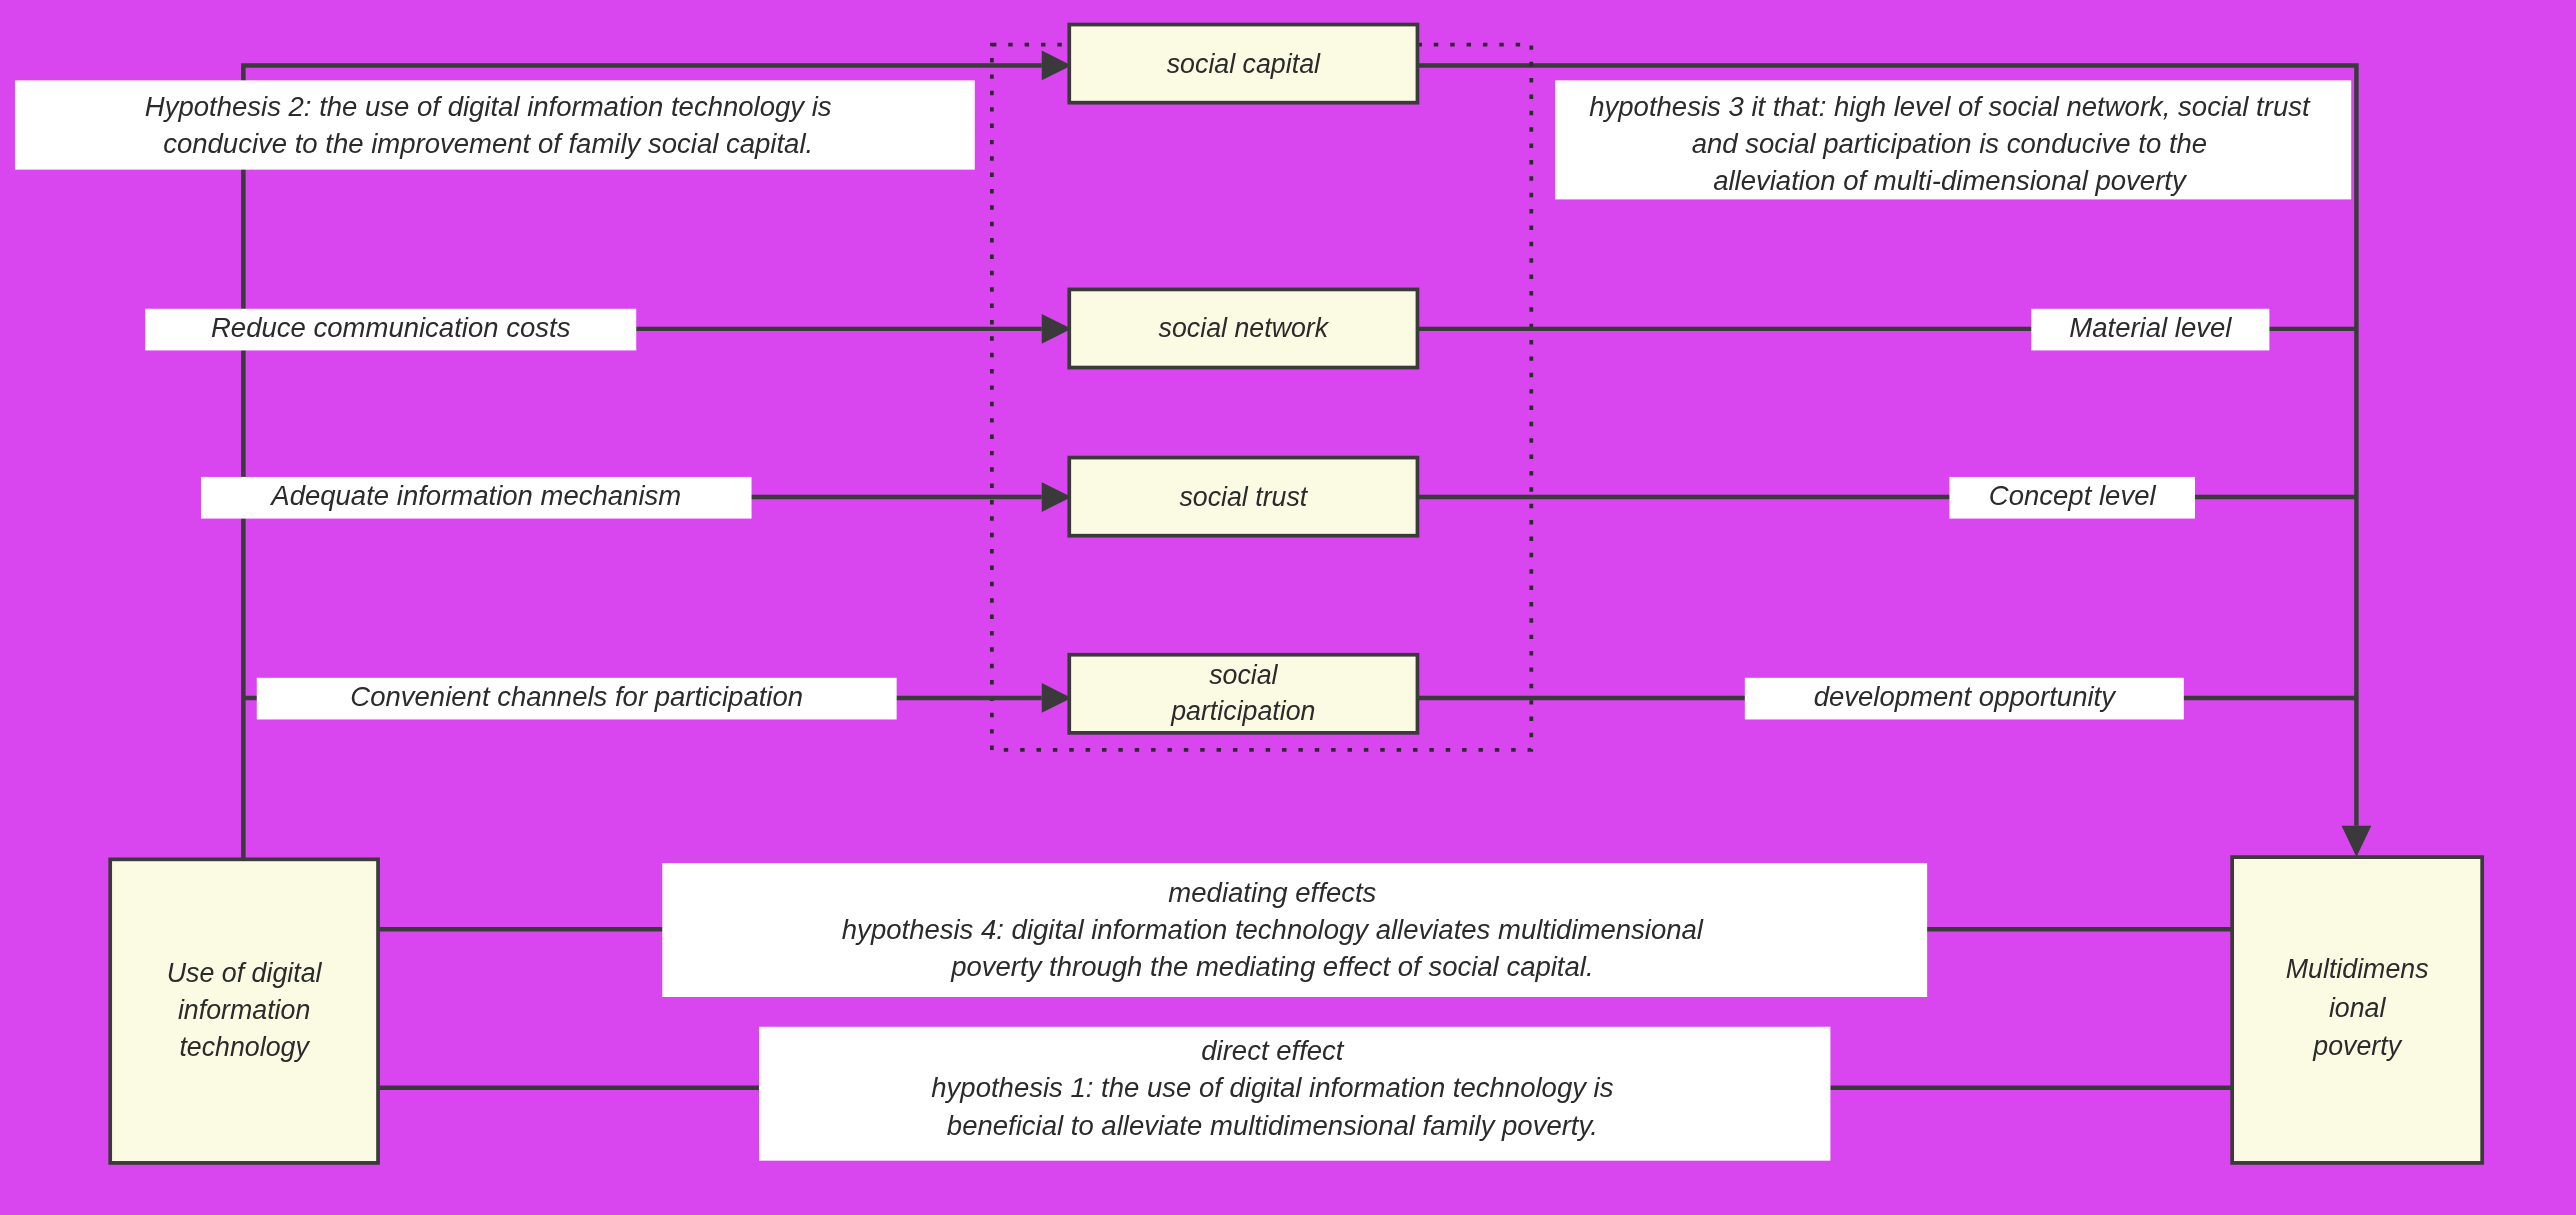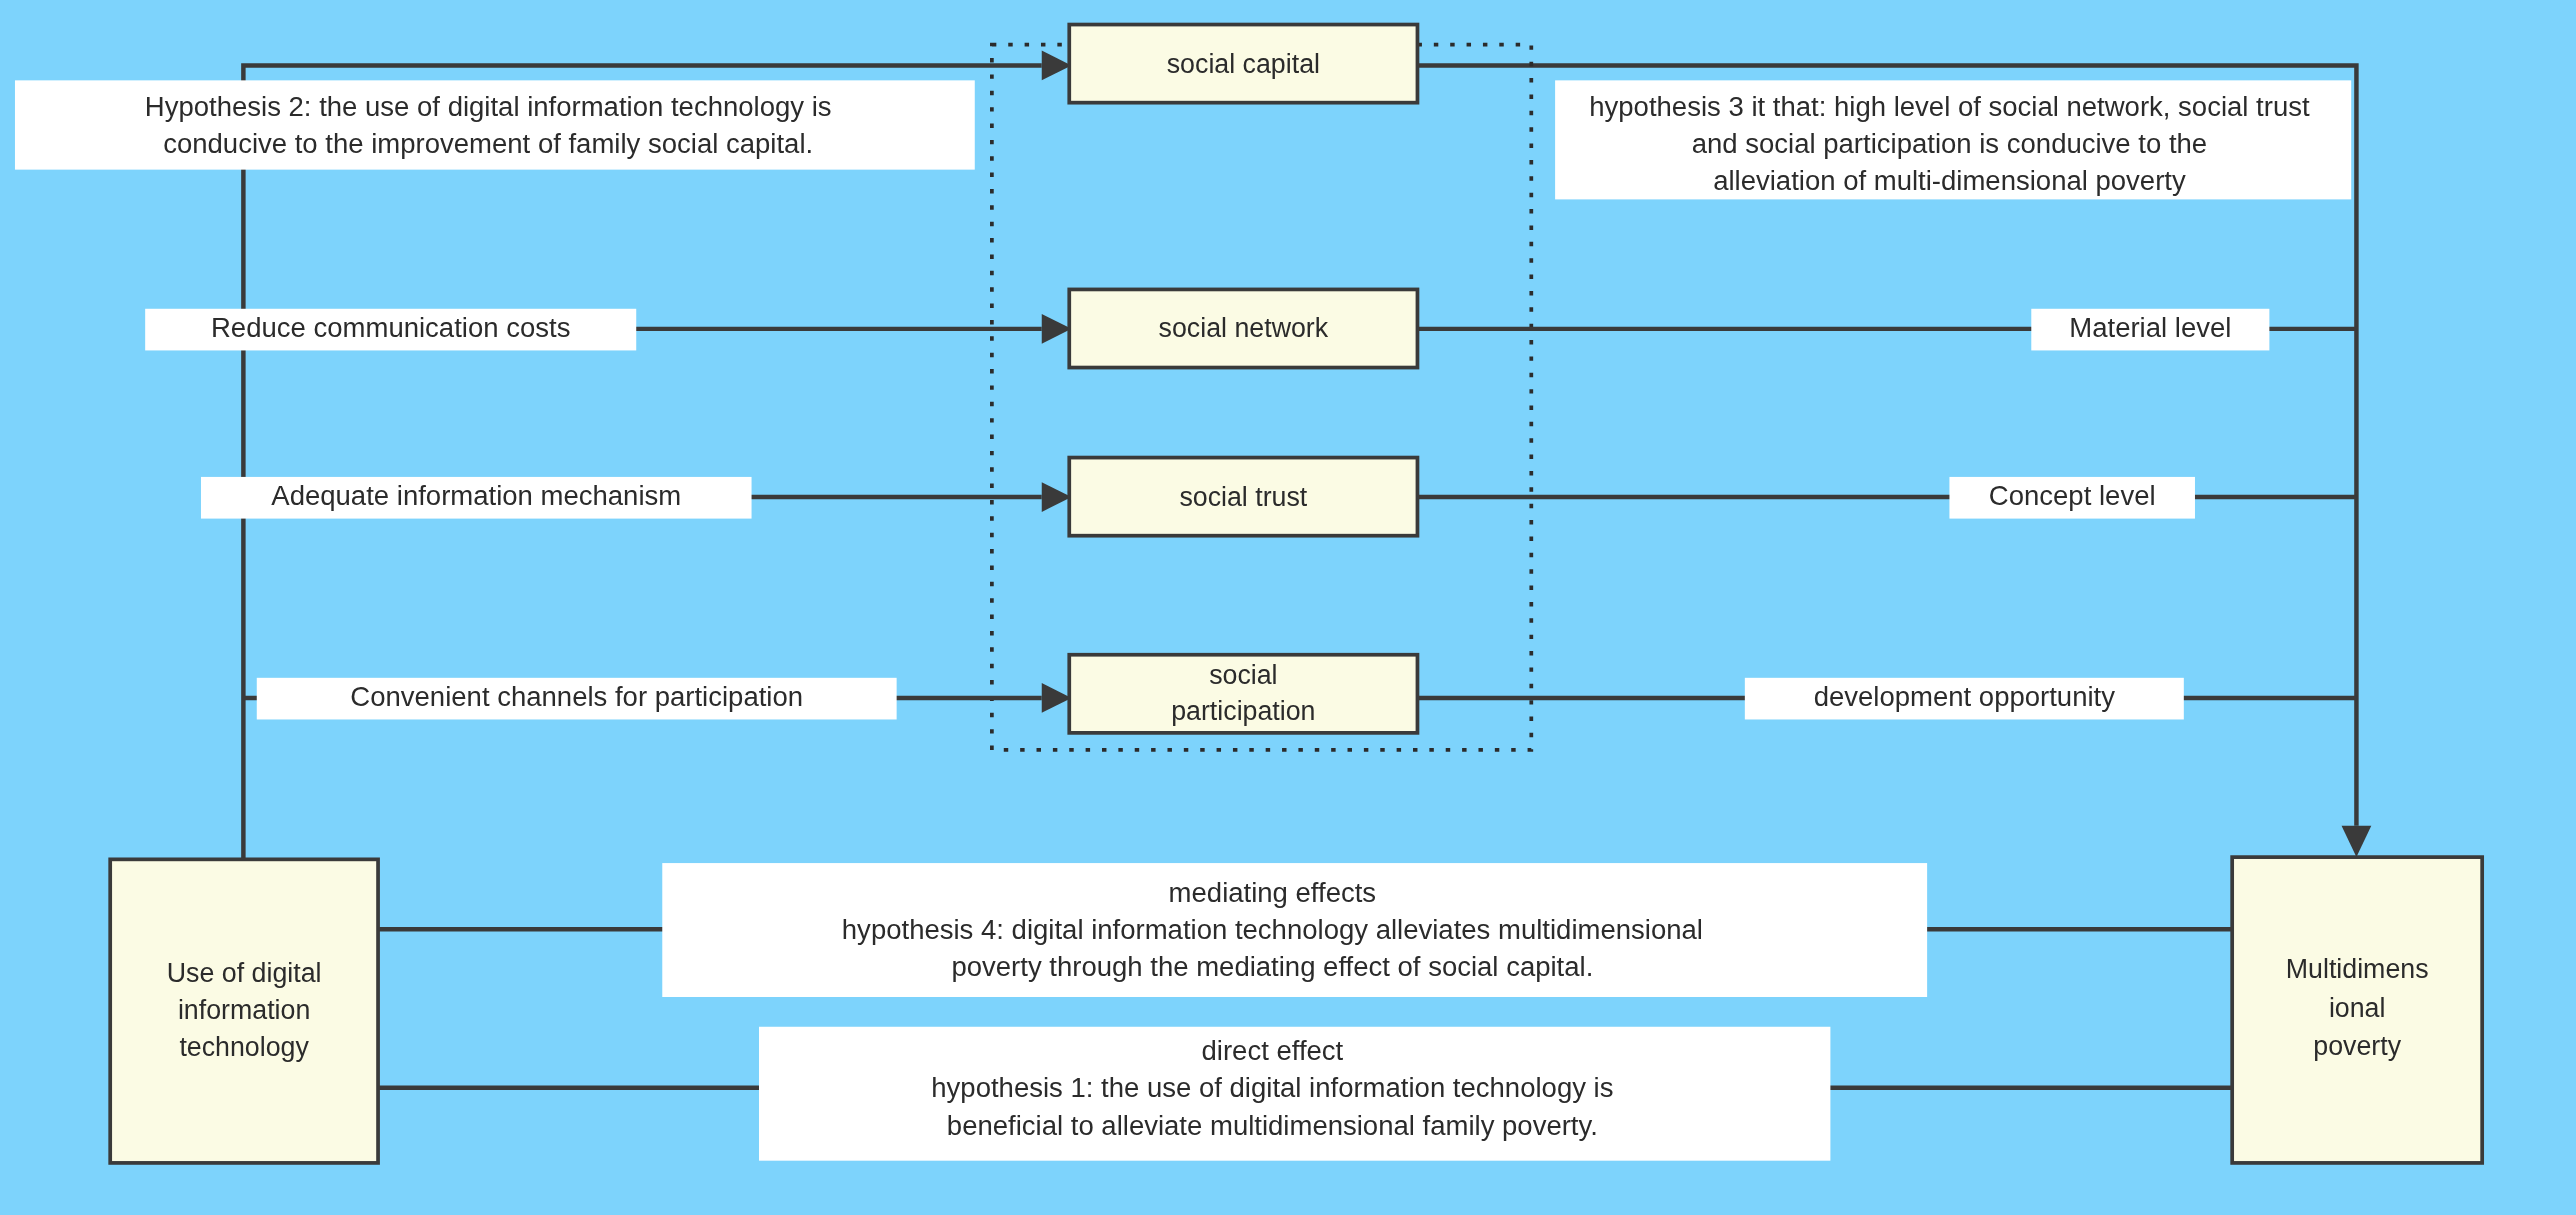--- a/index.html
+++ b/index.html
@@ -10,21 +10,22 @@
   body {
     width: 2576px;
     height: 1215px;
     font-family: "Liberation Sans", sans-serif;
     overflow: hidden;
   }
   #diagram-root {
     position: relative;
     width: 2576px;
     height: 1215px;
-    background: #7dd3fc;
+    background: #d946ef;
+    font-style: italic;
   }
   svg.canvas {
     position: absolute;
     top: 0;
     left: 0;
     width: 2576px;
     height: 1215px;
   }
   .node-rect {
     fill: #fbfbe4;

